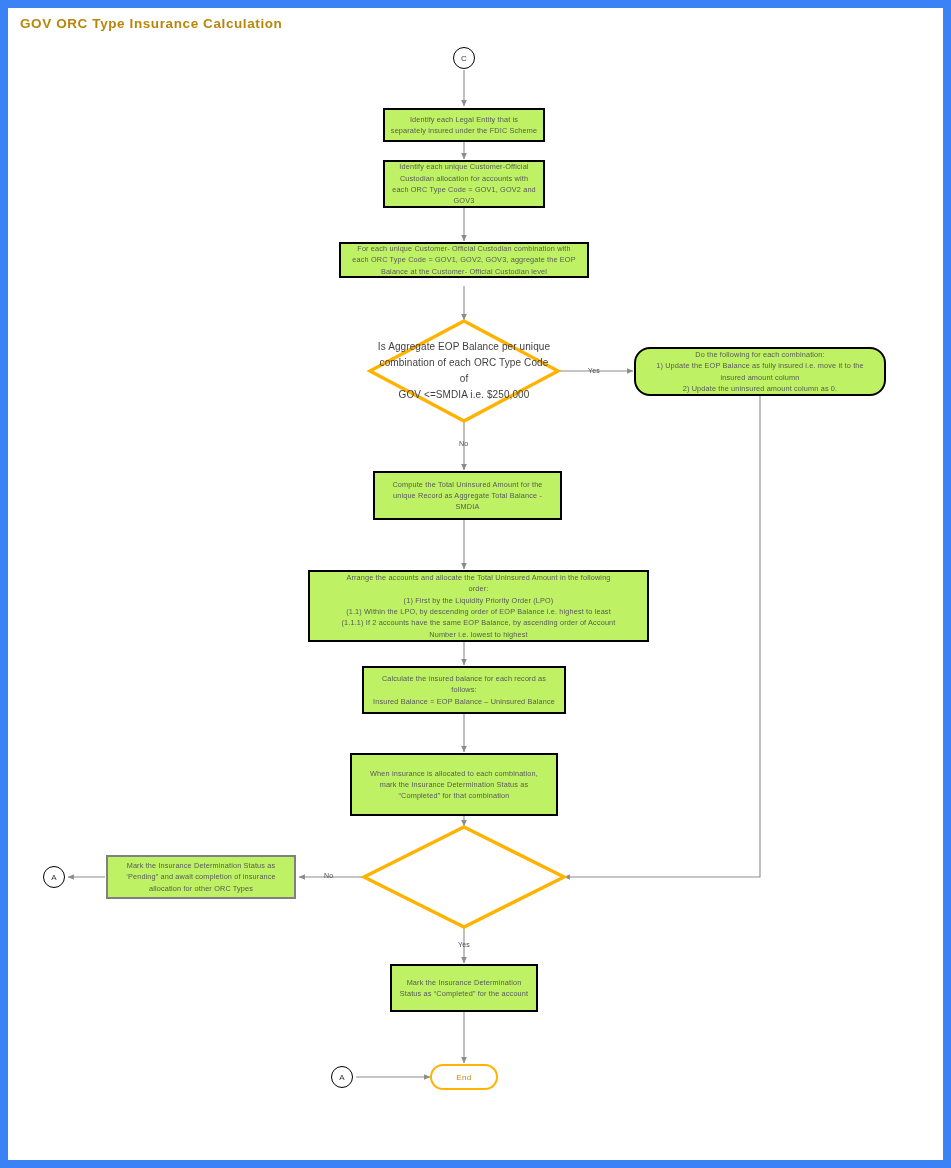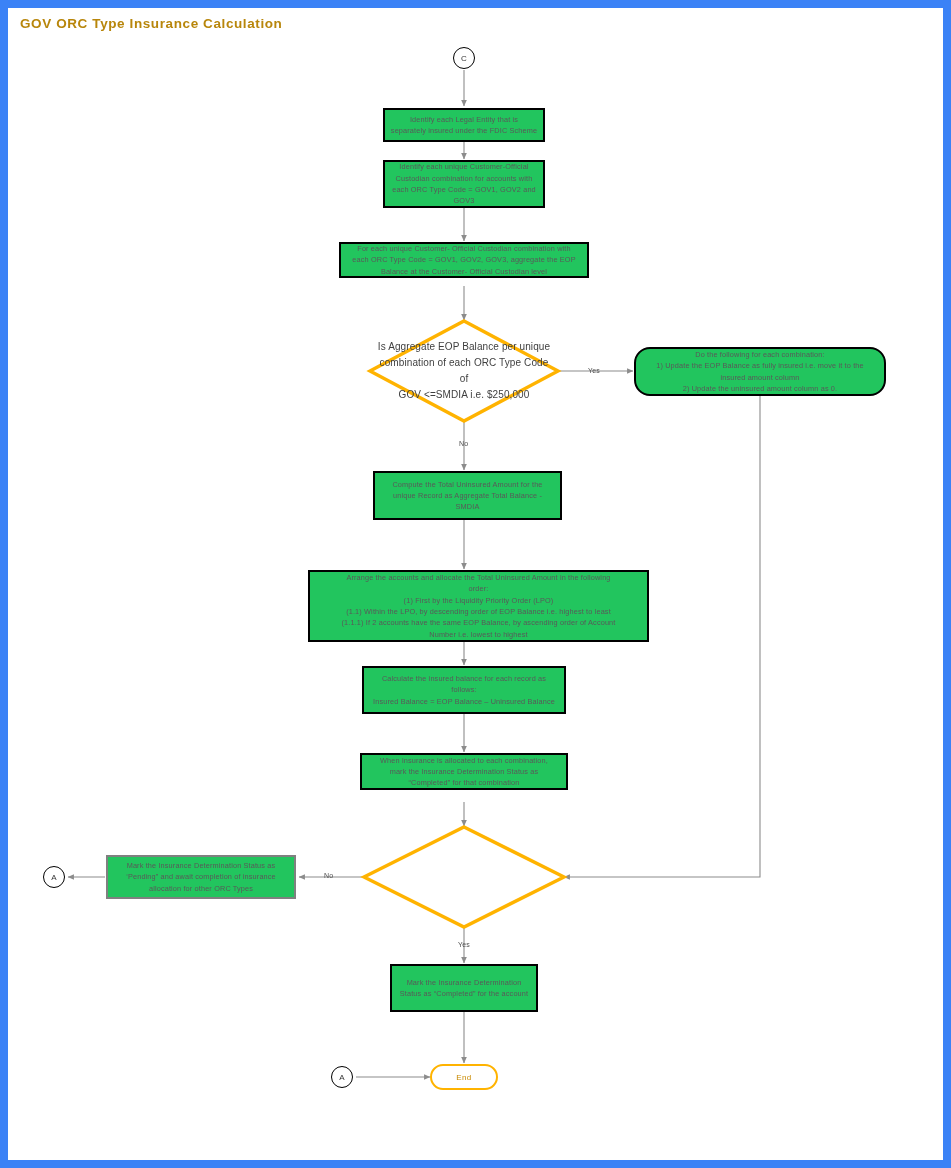--- a/index.html
+++ b/index.html
@@ -42,21 +42,21 @@
     position: absolute;
     box-sizing: border-box;
     display: flex;
     align-items: center;
     justify-content: center;
     text-align: center;
     color: #595959;
     font-size: 7.3px;
     line-height: 1.55;
     letter-spacing: 0.15px;
-    background: #22c55e;
+    background: #bef264;
   }
   .node.process {
     border: 2.6px solid #000000;
   }
   .node.process-grey {
     border: 2px solid #808080;
   }
   .node .txt {
     padding: 0 5px;
     white-space: pre-line;
@@ -165,21 +165,21 @@
     <span>C</span>
   </div>
 
   <div class="node process" style="left:375px; top:100px; width:162px; height:34px;">
     <span class="txt">Identify each Legal Entity that is
 separately insured under the FDIC Scheme</span>
   </div>
 
   <div class="node process" style="left:375px; top:152px; width:162px; height:48px;">
     <span class="txt">Identify each unique Customer-Official
-Custodian combination for accounts with
+Custodian allocation for accounts with
 each ORC Type Code = GOV1, GOV2 and
 GOV3</span>
   </div>
 
   <div class="node process" style="left:331px; top:234px; width:250px; height:36px;">
     <span class="txt">For each unique Customer- Official Custodian combination  with
 each ORC Type Code = GOV1, GOV2, GOV3, aggregate the EOP
 Balance at the Customer- Official Custodian level</span>
   </div>
 
@@ -208,21 +208,21 @@
 (1.1.1) If 2 accounts have the same EOP Balance, by ascending order of Account
 Number i.e. lowest to highest</span>
   </div>
 
   <div class="node process" style="left:354px; top:658px; width:204px; height:48px;">
     <span class="txt">Calculate the insured balance for each record as
 follows:
 Insured Balance = EOP Balance – Uninsured Balance</span>
   </div>
 
-  <div class="node process" style="left:352px; top:745px; width:208px; height:37px;">
+  <div class="node process" style="left:342px; top:745px; width:208px; height:63px;">
     <span class="txt">When insurance is allocated to each combination,
 mark the Insurance Determination Status as
 “Completed” for that combination</span>
   </div>
 
 
   <div class="node process-grey" style="left:98px; top:847px; width:190px; height:44px;">
     <span class="txt">Mark the Insurance Determination Status as
 ‘Pending” and await completion of insurance
 allocation for other ORC Types</span>

